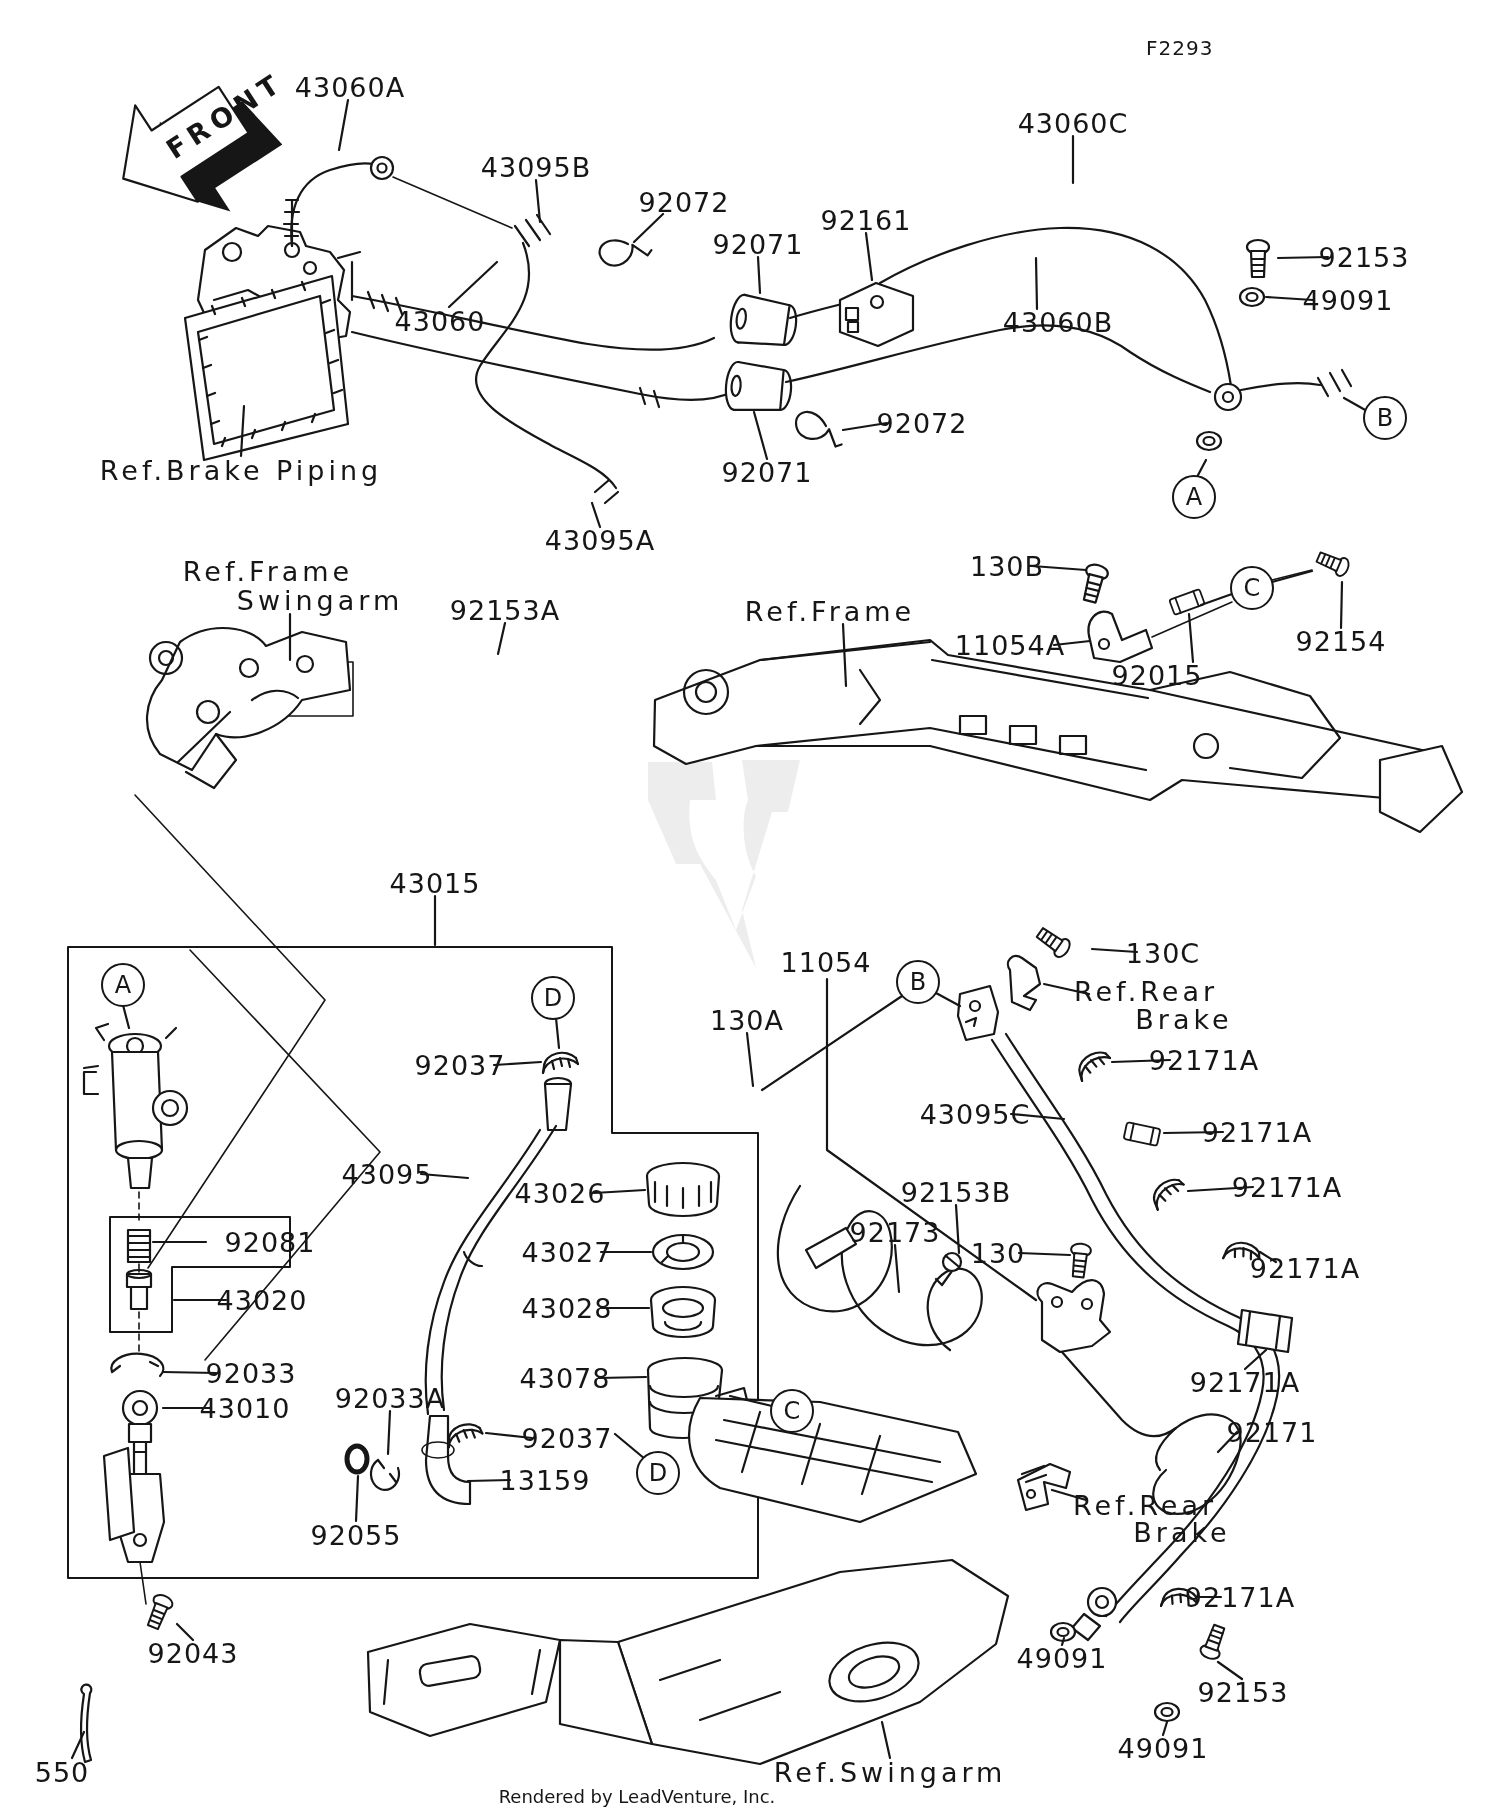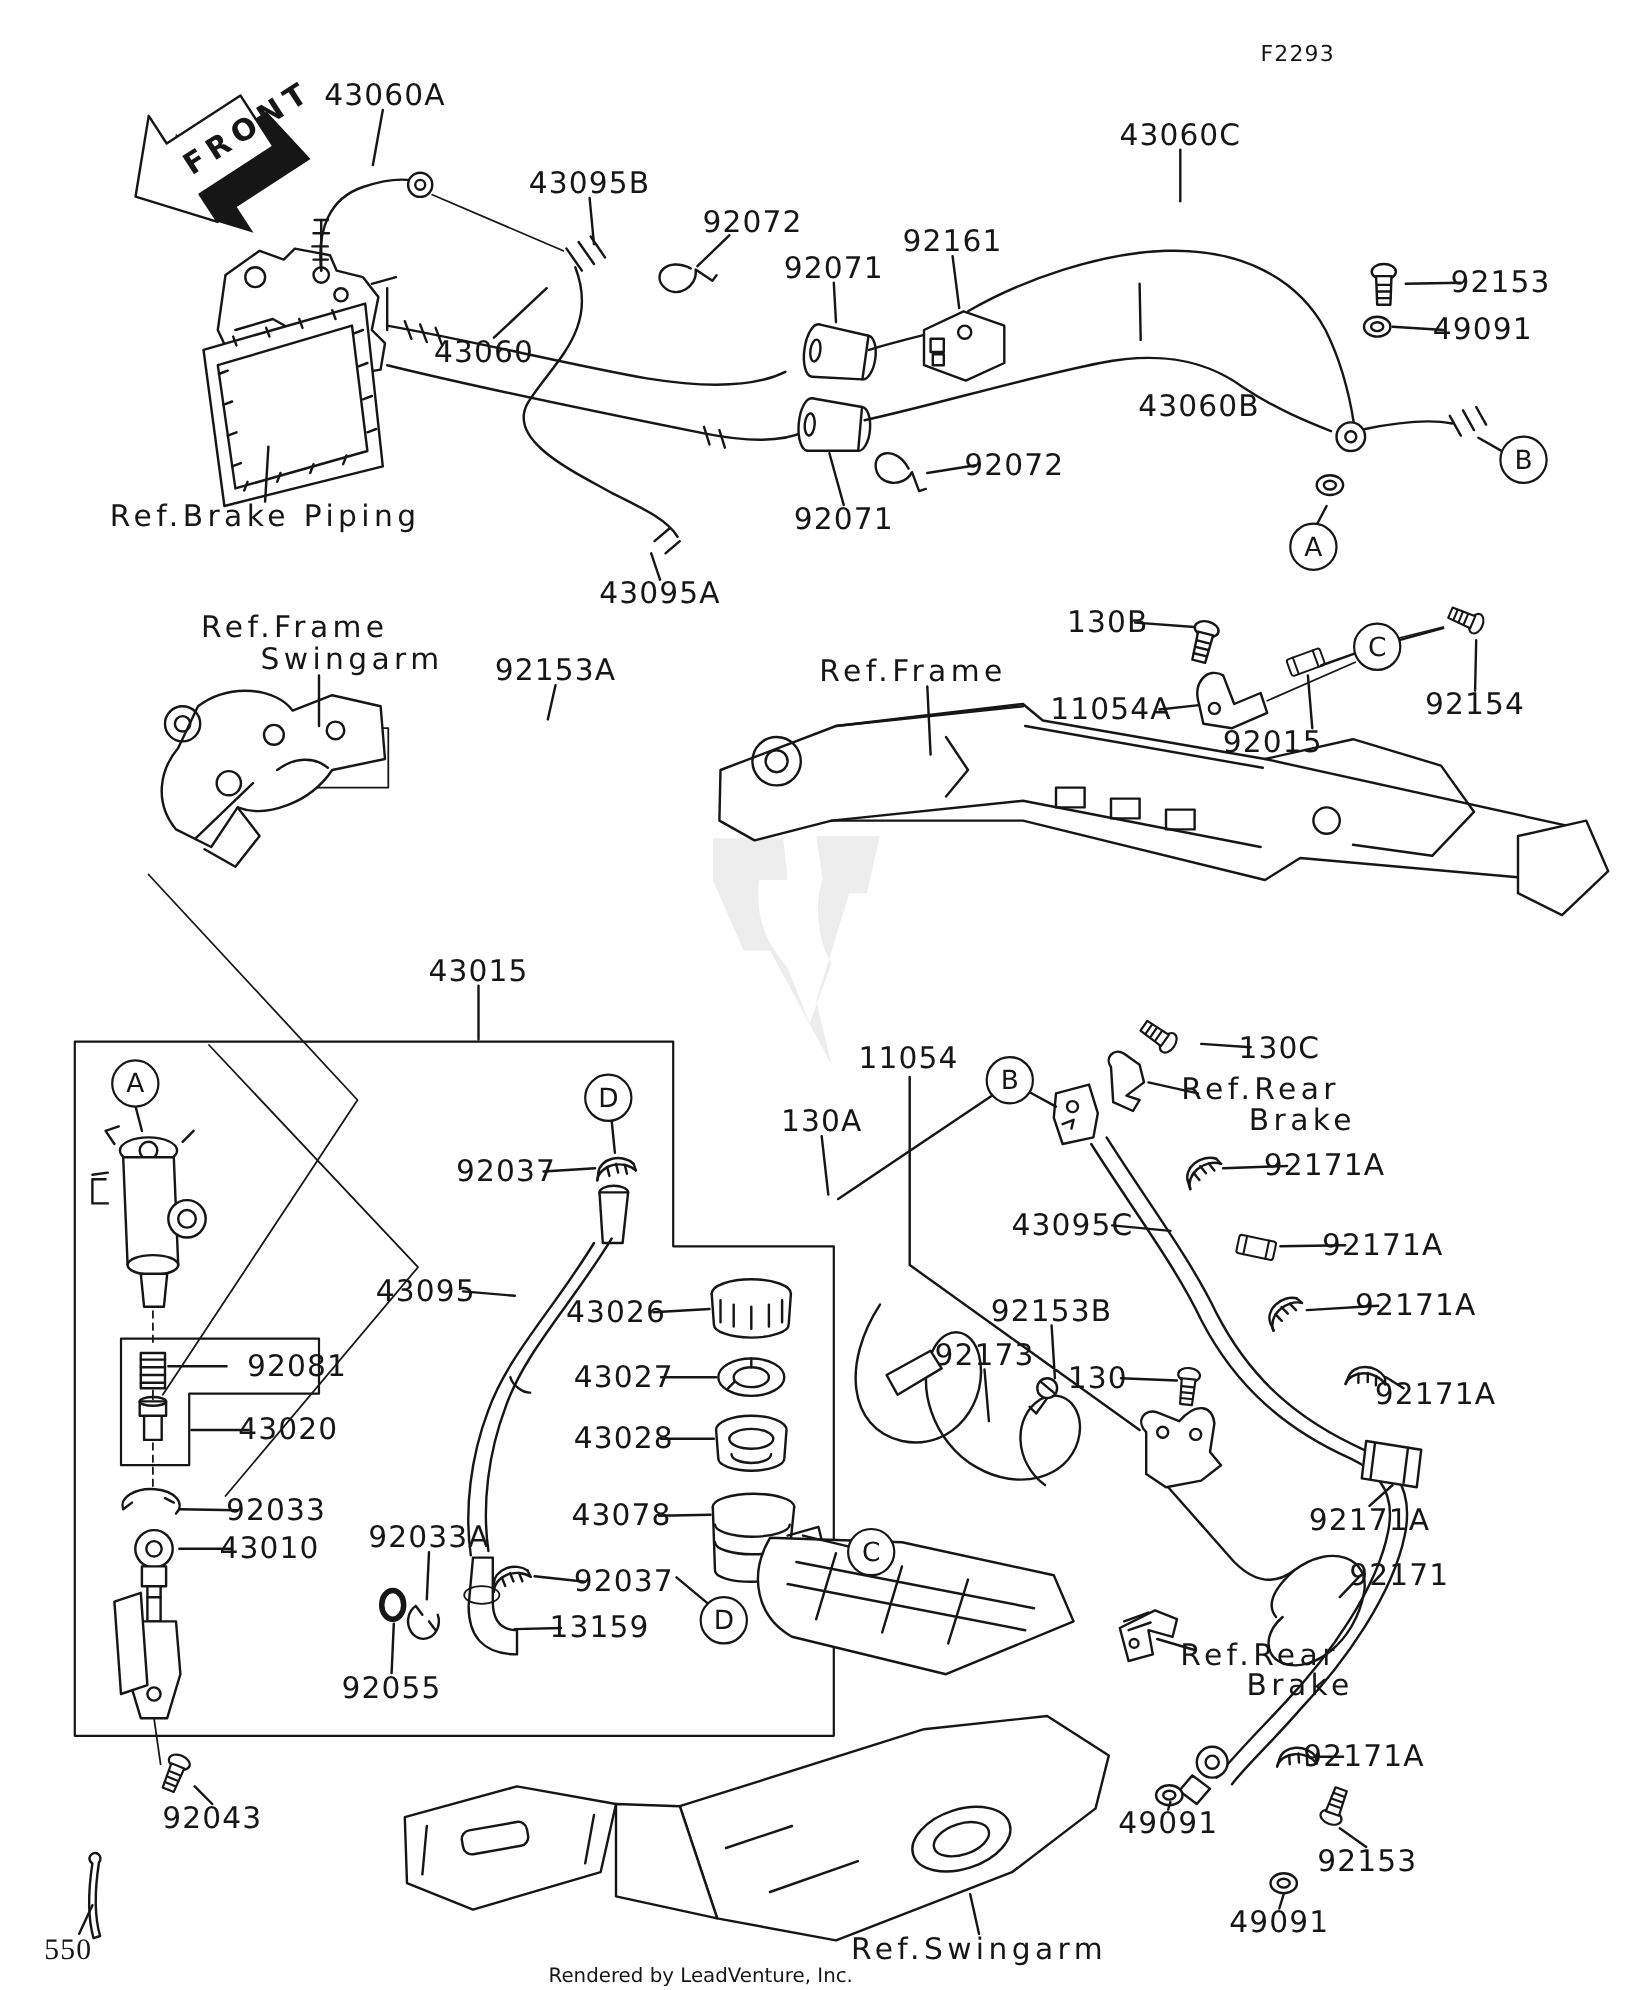--- a/index.html
+++ b/index.html
@@ -273,21 +273,21 @@
   <div>
       <div class="plabel" style="left: 350px; top: 87px;">43060A</div>
       <div class="plabel" style="left: 536px; top: 167px;">43095B</div>
       <div class="plabel" style="left: 684px; top: 202px;">92072</div>
       <div class="plabel" style="left: 758px; top: 244px;">92071</div>
       <div class="plabel" style="left: 866px; top: 220px;">92161</div>
       <div class="plabel" style="left: 1073px; top: 123px;">43060C</div>
       <div class="plabel" style="left: 1364px; top: 257px;">92153</div>
       <div class="plabel" style="left: 1348px; top: 300px;">49091</div>
       <div class="plabel" style="left: 440px; top: 321px;">43060</div>
-      <div class="plabel" style="left: 1090px; top: 322px; margin-top: 48px;">43060B</div>
+      <div class="plabel" style="left: 1058px; top: 322px;">43060B</div>
       <div class="plabel" style="left: 922px; top: 423px;">92072</div>
       <div class="plabel" style="left: 767px; top: 472px;">92071</div>
       <div class="plabel" style="left: 600px; top: 540px;">43095A</div>
       <div class="plabel ref" style="left: 241px; top: 470px;">Ref.Brake Piping</div>
       <div class="plabel ref" style="left: 268px; top: 571px;">Ref.Frame</div>
       <div class="plabel ref" style="left: 320px; top: 600px;">Swingarm</div>
       <div class="plabel" style="left: 505px; top: 610px;">92153A</div>
       <div class="plabel ref" style="left: 830px; top: 611px;">Ref.Frame</div>
       <div class="plabel" style="left: 1007px; top: 566px;">130B</div>
       <div class="plabel" style="left: 1010px; top: 645px;">11054A</div>
@@ -324,21 +324,21 @@
       <div class="plabel" style="left: 1272px; top: 1432px;">92171</div>
       <div class="plabel" style="left: 1245px; top: 1382px;">92171A</div>
       <div class="plabel ref" style="left: 1145px; top: 1505px;">Ref.Rear</div>
       <div class="plabel ref" style="left: 1182px; top: 1532px;">Brake</div>
       <div class="plabel" style="left: 1240px; top: 1597px;">92171A</div>
       <div class="plabel" style="left: 1062px; top: 1658px;">49091</div>
       <div class="plabel" style="left: 1243px; top: 1692px;">92153</div>
       <div class="plabel" style="left: 1163px; top: 1748px;">49091</div>
       <div class="plabel ref" style="left: 890px; top: 1772px;">Ref.Swingarm</div>
       <div class="plabel" style="left: 193px; top: 1653px;">92043</div>
-      <div class="plabel" style="left: 62px; top: 1772px; font-family: Liberation Serif, serif;">550</div>
+      <div class="plabel" style="left: 62px; top: 1772px;">550</div>
     </div>
   <div>
       <div class="marker" style="left: 123px; top: 985px;">A</div>
       <div class="marker" style="left: 1194px; top: 497px;">A</div>
       <div class="marker" style="left: 918px; top: 982px;">B</div>
       <div class="marker" style="left: 1385px; top: 418px;">B</div>
       <div class="marker" style="left: 1252px; top: 588px;">C</div>
       <div class="marker" style="left: 792px; top: 1411px;">C</div>
       <div class="marker" style="left: 553px; top: 998px;">D</div>
       <div class="marker" style="left: 658px; top: 1473px;">D</div>

